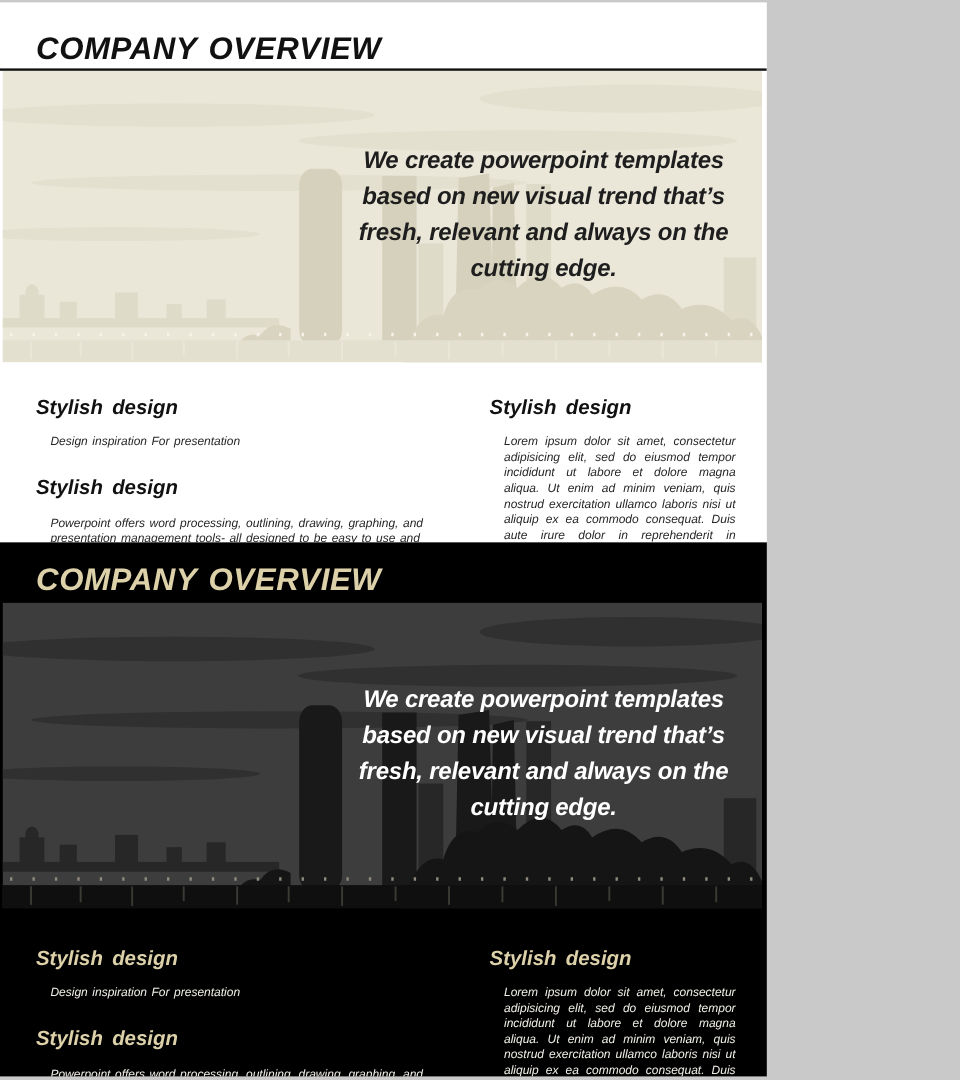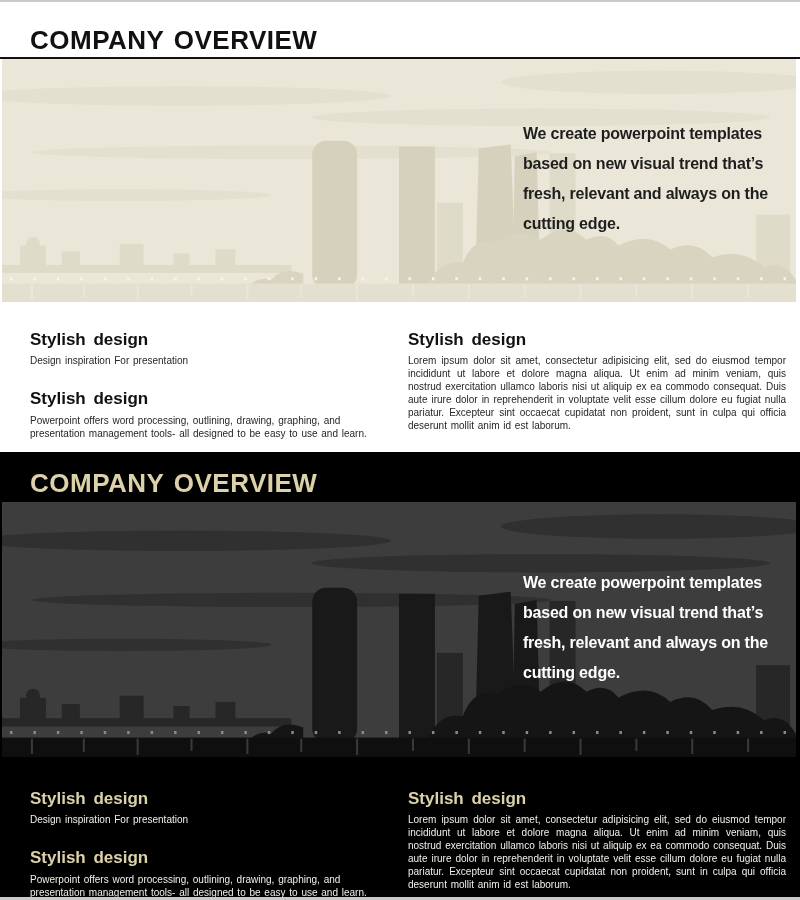--- a/index.html
+++ b/index.html
@@ -5,21 +5,21 @@
   html,body{margin:0;padding:0;}
   body{
     width:800px;height:900px;
     background:#c9c9c9;
     font-family:"Liberation Sans","DejaVu Sans",sans-serif;
     -webkit-font-smoothing:antialiased;
   }
   .canvas{width:800px;height:900px;position:relative;overflow:hidden;}
 
   
-  .slide{width:800px;position:relative;overflow:hidden;}
+  .slide{width:639px;position:relative;overflow:hidden;font-style:italic;}
   .slide-light{height:450px;margin-top:2px;background:#ffffff;color:#1a1a1a;}
   .slide-dark{height:445px;background:#000000;color:#f0ede6;}
 
   
   .title-bar{height:55px;display:flex;align-items:flex-end;padding-left:30px;box-sizing:border-box;}
   .slide-dark .title-bar{height:48px;}
   .slide-title{
     font-size:26px;font-weight:700;letter-spacing:.5px;word-spacing:2px;
     line-height:1;margin:0;padding-bottom:4px;
   }
@@ -38,38 +38,38 @@
   .scene .sky{fill:var(--sky);}
   .scene .cloud{fill:var(--cloud);opacity:.65;}
   .scene .bld1{fill:var(--bld1);}
   .scene .bld2{fill:var(--bld2);}
   .scene .trees{fill:var(--trees);}
   .scene .water{fill:var(--water);}
   .scene .lightline{stroke:var(--lite);}
   .scene .refl{stroke:var(--lite);opacity:.35;}
 
   .hero-text{
-    position:absolute;right:28px;text-align:left;
-    font-size:16px;line-height:30px;font-weight:700;letter-spacing:-.2px;
+    position:absolute;right:28px;text-align:center;
+    font-size:20px;line-height:30px;font-weight:700;letter-spacing:-.2px;
   }
   .slide-light .hero-text{top:60px;color:#1e1e1e;}
   .slide-dark .hero-text{top:66px;color:#ffffff;}
 
   
   .features{display:flex;gap:30px;padding:28px 14px 0 30px;box-sizing:border-box;}
   .slide-dark .features{padding-top:32px;}
   .col-left{width:348px;flex:none;}
   .col-right{flex:1;}
   .feature-block + .feature-block{margin-top:22px;}
   .feature-heading{
     font-size:17px;font-weight:700;word-spacing:3px;margin:0 0 4px 0;line-height:1.2;
   }
   .slide-light .feature-heading{color:#111111;}
   .slide-dark .feature-heading{color:var(--accent_cream,#dcd1a9);}
-  .feature-body{font-size:10px;line-height:13px;margin:0;word-spacing:1px;}
+  .feature-body{font-size:10px;line-height:13px;margin:12px;word-spacing:1px;}
   .slide-light .feature-body{color:#262626;}
   .slide-dark .feature-body{color:#f2efe8;}
   .col-right .feature-body{text-align:justify;}
 </style>
 </head>
 <body>
 
 <div class="canvas">
 
   <section class="slide slide-light">

